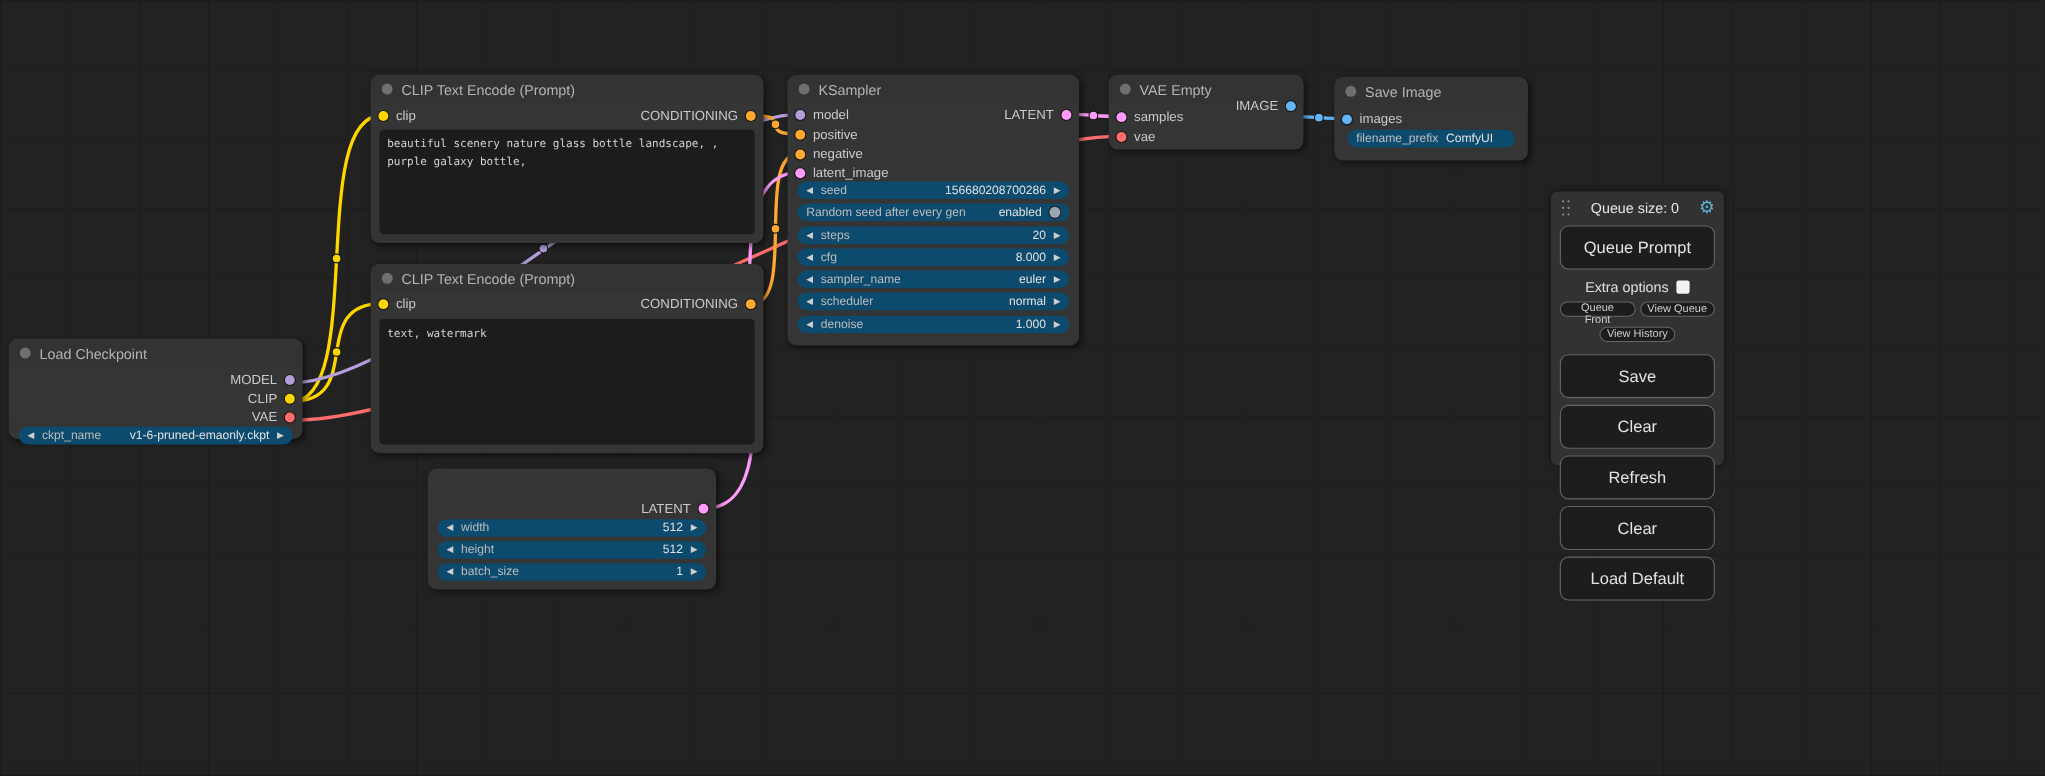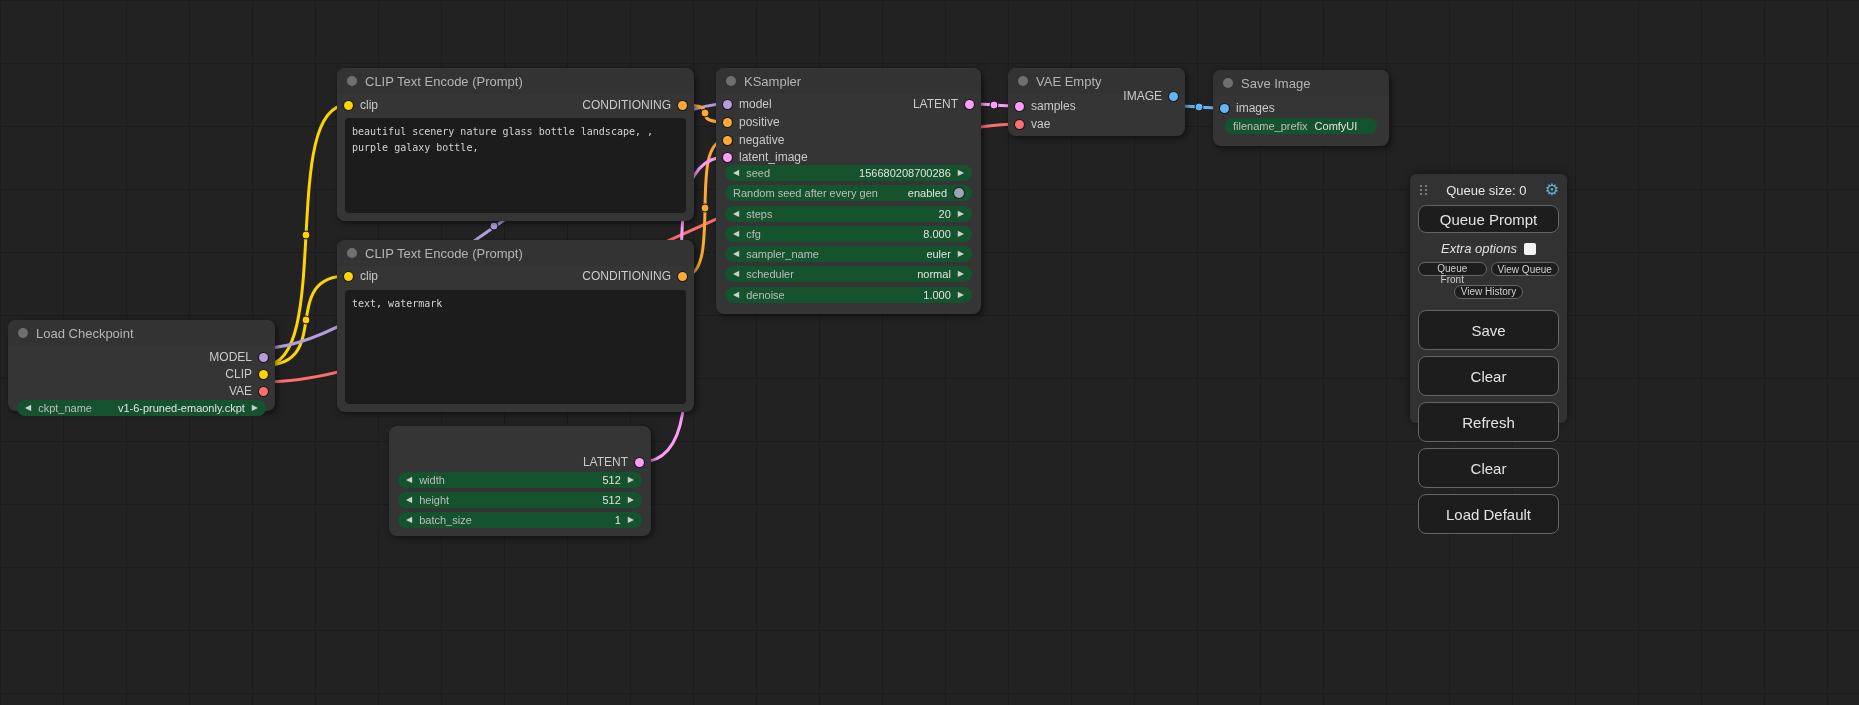--- a/index.html
+++ b/index.html
@@ -16,51 +16,51 @@
         box-shadow:2px 2px 6px rgba(0,0,0,.55);}
   .ntitle{height:26px;display:flex;align-items:center;gap:8px;padding:0 10px;
           background:#333333;border-radius:8px 8px 0 0;}
   .tdot{width:10px;height:10px;border-radius:50%;background:#6f6f6f;flex:none;}
   .ttext{font-size:13px;color:#b4b4b4;white-space:nowrap;}
   .port{position:absolute;height:16px;display:flex;align-items:center;gap:7px;}
   .port.in{left:7px;}
   .port.out{right:7px;flex-direction:row-reverse;}
   .dot{width:9px;height:9px;border-radius:50%;box-shadow:0 0 0 1px #181818;flex:none;}
   .plabel{font-size:12px;color:#cacaca;white-space:nowrap;}
-  .widget{position:absolute;left:9px;right:9px;height:16px;background:#14532d;
+  .widget{position:absolute;left:9px;right:9px;height:16px;background:#0c4a6e;
           border-radius:8px;display:flex;align-items:center;gap:7px;
           padding:0 8px;font-size:11px;box-sizing:border-box;}
   .arr{color:#cfcfcf;font-size:8px;line-height:1;flex:none;}
   .wlabel{color:#bdbdbd;white-space:nowrap;}
   .wvalue{margin-left:auto;color:#e2e2e2;white-space:nowrap;}
   .knob{width:10px;height:10px;border-radius:50%;background:#9aa7b1;
         box-shadow:0 0 0 1px #1c1c1c;flex:none;}
   .prompt-text{position:absolute;left:8px;right:8px;background:#1c1c1c;
         border-radius:4px;padding:6px 7px;color:#d3d3d3;
         font-family:"DejaVu Sans Mono",monospace;font-size:10px;line-height:1.6;
         box-sizing:border-box;overflow:hidden;}
 
   
   .qpanel{position:absolute;left:1410px;top:174px;width:157px;height:249px;
           background:rgba(51,51,51,.96);border-radius:6px;
           box-shadow:0 0 8px rgba(0,0,0,.45);padding:8px;box-sizing:border-box;}
-  .qhead{display:flex;align-items:center;margin:0 0 7px 0;}
+  .qhead{display:flex;margin:0 0 7px 0;}
   .qhandle{display:grid;grid-template-columns:repeat(2,3px);grid-gap:2px;flex:none;margin-left:2px;}
   .qhandle i{width:2px;height:2px;border-radius:50%;background:#8f8f8f;}
   .qtitle{flex:1;text-align:center;font-size:13px;color:#e6e6e6;}
   .qgear{font-size:16px;line-height:1;flex:none;cursor:pointer;}
   .qbtn{display:block;width:100%;background:#1d1d1d;border:1px solid #656565;
         color:#e3e3e3;border-radius:8px;font-size:15px;height:40px;
         font-family:"Liberation Sans",sans-serif;margin:0 0 6px 0;padding:0;}
-  .qbtn.prompt{height:28px;margin-bottom:8px;}
+  .qbtn.prompt{height:40px;margin-bottom:8px;}
   .qsmall{background:#1d1d1d;border:1px solid #656565;color:#cfcfcf;
         border-radius:9px;font-size:10px;height:14px;line-height:11px;
         font-family:"Liberation Sans",sans-serif;padding:0 6px;}
   .qextras{display:flex;align-items:center;justify-content:center;gap:7px;
-        font-size:13px;color:#e0e0e0;margin-bottom:6px;font-style:italic;}
+        font-size:13px;color:#e0e0e0;margin-bottom:6px;}
   .qcheck{width:12px;height:12px;background:#f2f2f2;border-radius:2px;}
   .qrow{display:flex;gap:4px;margin-bottom:5px;}
   .qrow .qsmall{flex:1;}
   .qcenter{text-align:center;margin-bottom:11px;}
 </style>
 </head>
 <body>
 
 <div id="app">
 
@@ -82,21 +82,21 @@
       <circle cx="494" cy="226" r="4" fill="#B39DDB"></circle>
       <circle cx="640" cy="253" r="4" fill="#FF6E6E"></circle>
       <circle cx="705" cy="113" r="4" fill="#FFA931"></circle>
       <circle cx="705" cy="208" r="4" fill="#FFA931"></circle>
       <circle cx="683" cy="310" r="4" fill="#FF9CF9"></circle>
       <circle cx="994" cy="105" r="4" fill="#FF9CF9"></circle>
       <circle cx="1199" cy="107" r="4" fill="#64B5F6"></circle>
     </g>
   </svg>
 
-  <div class="node" style="left:8px;top:320px;width:267px;height:91px">
+  <div class="node" style="left:8px;top:308px;width:267px;height:91px">
     <div class="ntitle">
       <span class="tdot"></span>
       <span class="ttext">Load Checkpoint</span>
     </div>
     <div class="port out" style="top:29px">
       <span class="dot" style="background:#B39DDB"></span>
       <span class="plabel">MODEL</span>
     </div>
     <div class="port out" style="top:46px">
       <span class="dot" style="background:#FFD500"></span>

